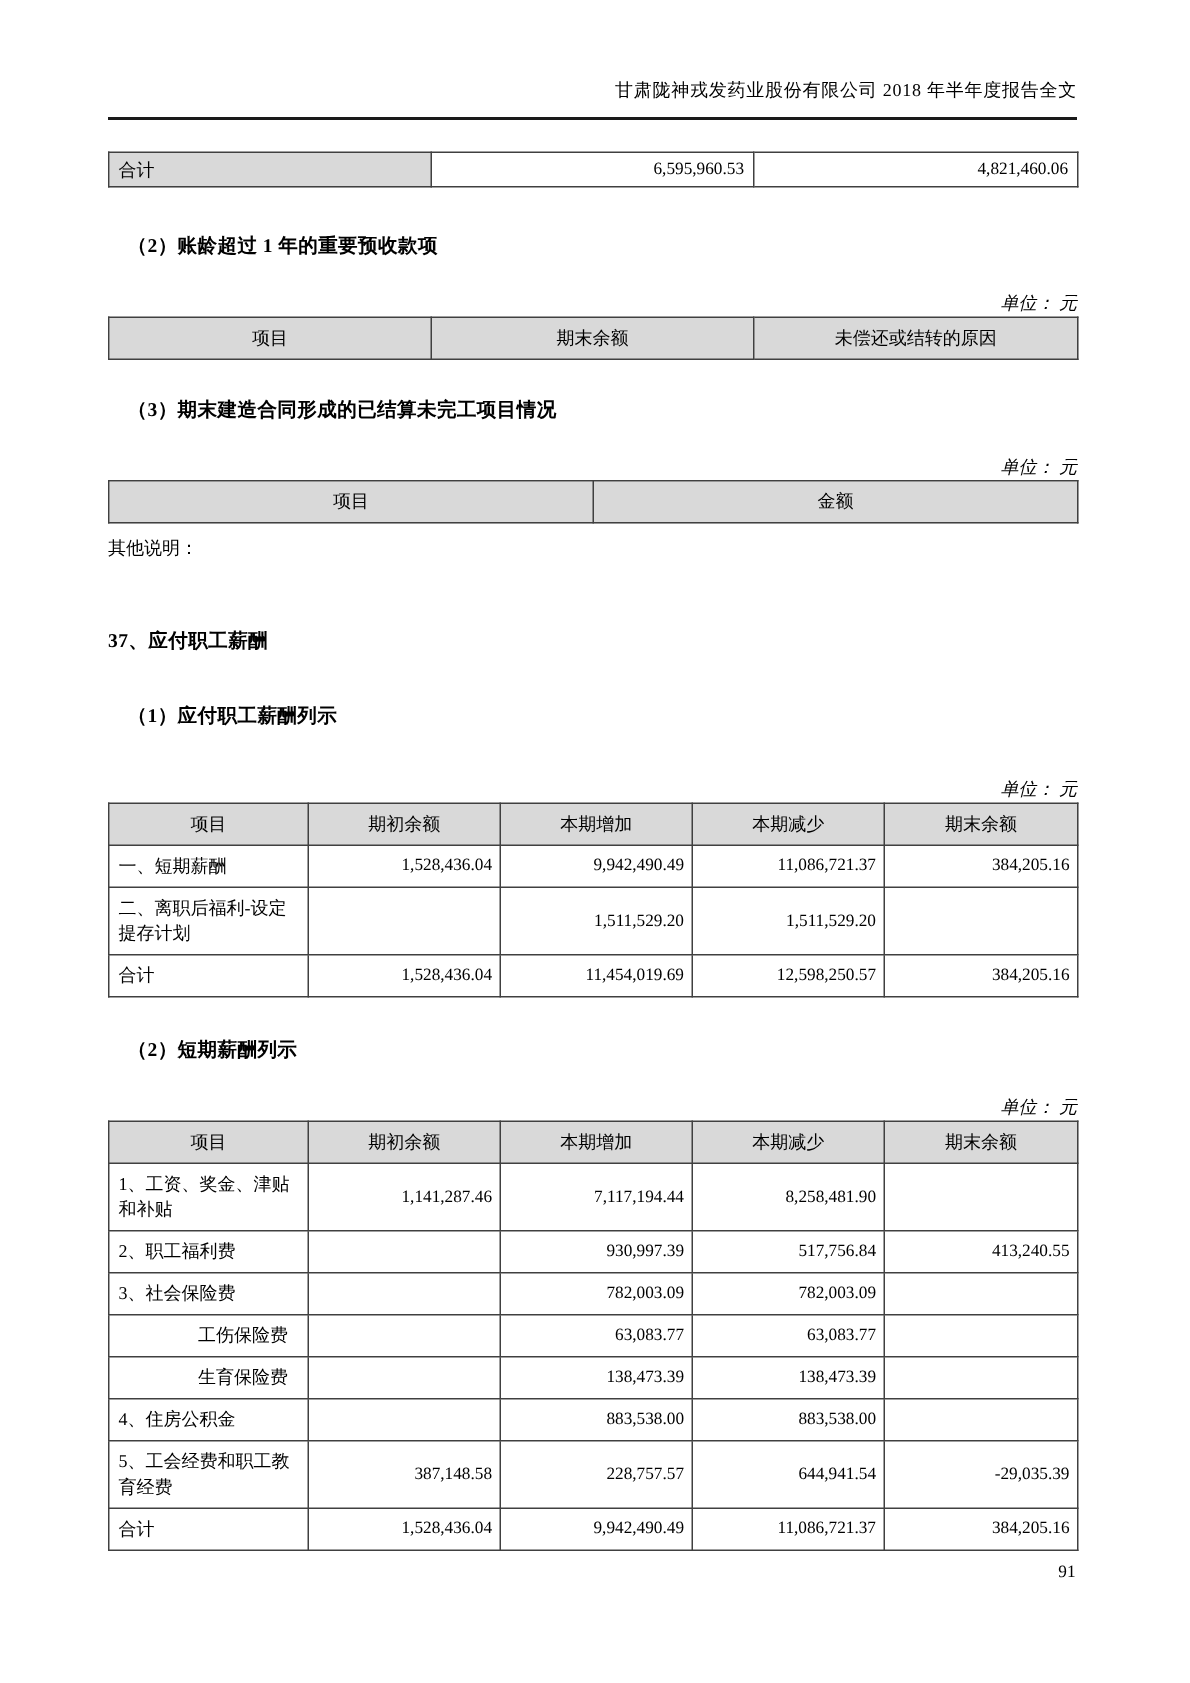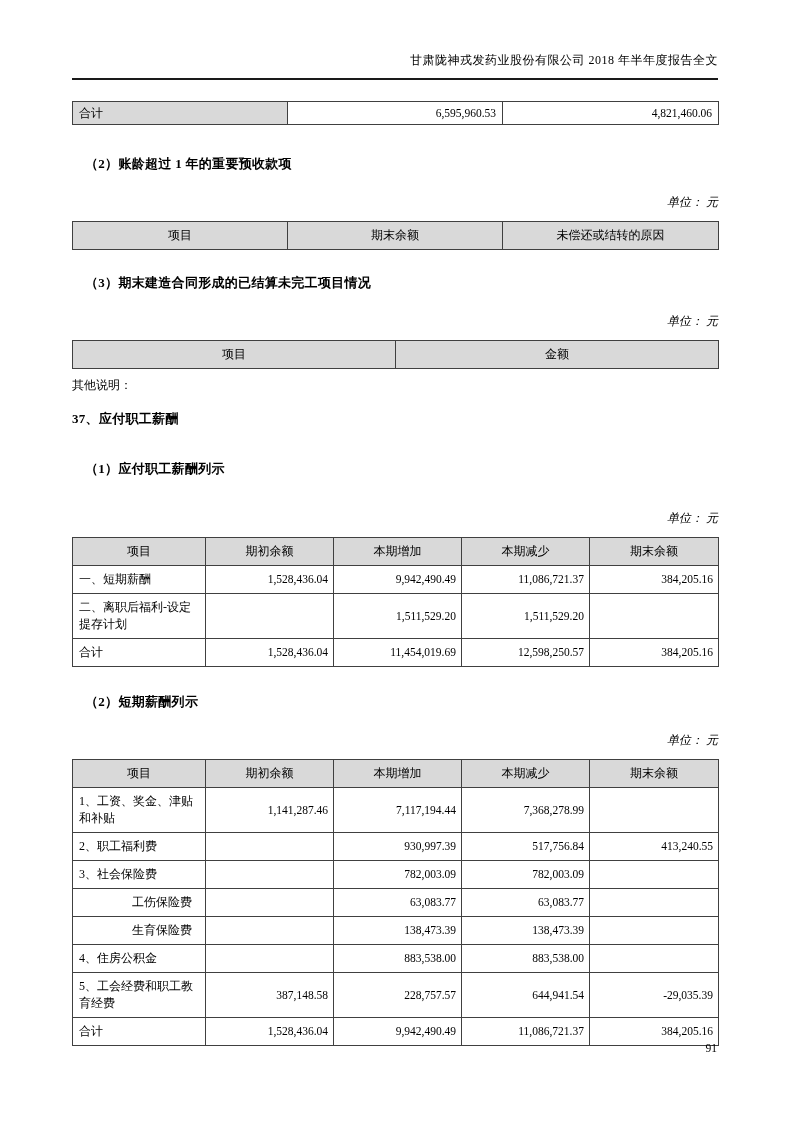--- a/index.html
+++ b/index.html
@@ -43,25 +43,25 @@
     margin-top:30px;
     letter-spacing:0.3px;
   }
   .sec-heading.flush { padding-left:0; }
   .unit {
     font-size:12px;
     text-align:right;
     margin-top:21px;
     font-style:italic;
   }
-  .tbl-wrap { margin-top:10px; }
+  .tbl-wrap { margin-top:0; }
   .t-top-wrap { margin-top:21px; }
   .note { font-size:12px; margin-top:8px; }
   .m-24 { margin-top:24px; }
-  .m-28 { margin-top:16px; }
+  .m-28 { margin-top:44px; }
   .m-20 { margin-top:32px; }
   .m-26 { margin-top:26px; }
   .page-number {
     position:absolute;
     top:1042px; right:76px;
     font-size:11.5px;
   }
 </style>
 </head>
 <body>
@@ -186,21 +186,21 @@
         <td class="th">项目</td>
         <td class="th">期初余额</td>
         <td class="th">本期增加</td>
         <td class="th">本期减少</td>
         <td class="th">期末余额</td>
       </tr>
       <tr>
         <td class="lab">1、工资、奖金、津贴和补贴</td>
         <td class="num">1,141,287.46</td>
         <td class="num">7,117,194.44</td>
-        <td class="num">7,368,278.99</td>
+        <td class="num">8,258,481.90</td>
         <td class="num"></td>
       </tr>
       <tr>
         <td class="lab">2、职工福利费</td>
         <td class="num"></td>
         <td class="num">930,997.39</td>
         <td class="num">517,756.84</td>
         <td class="num">413,240.55</td>
       </tr>
       <tr>

